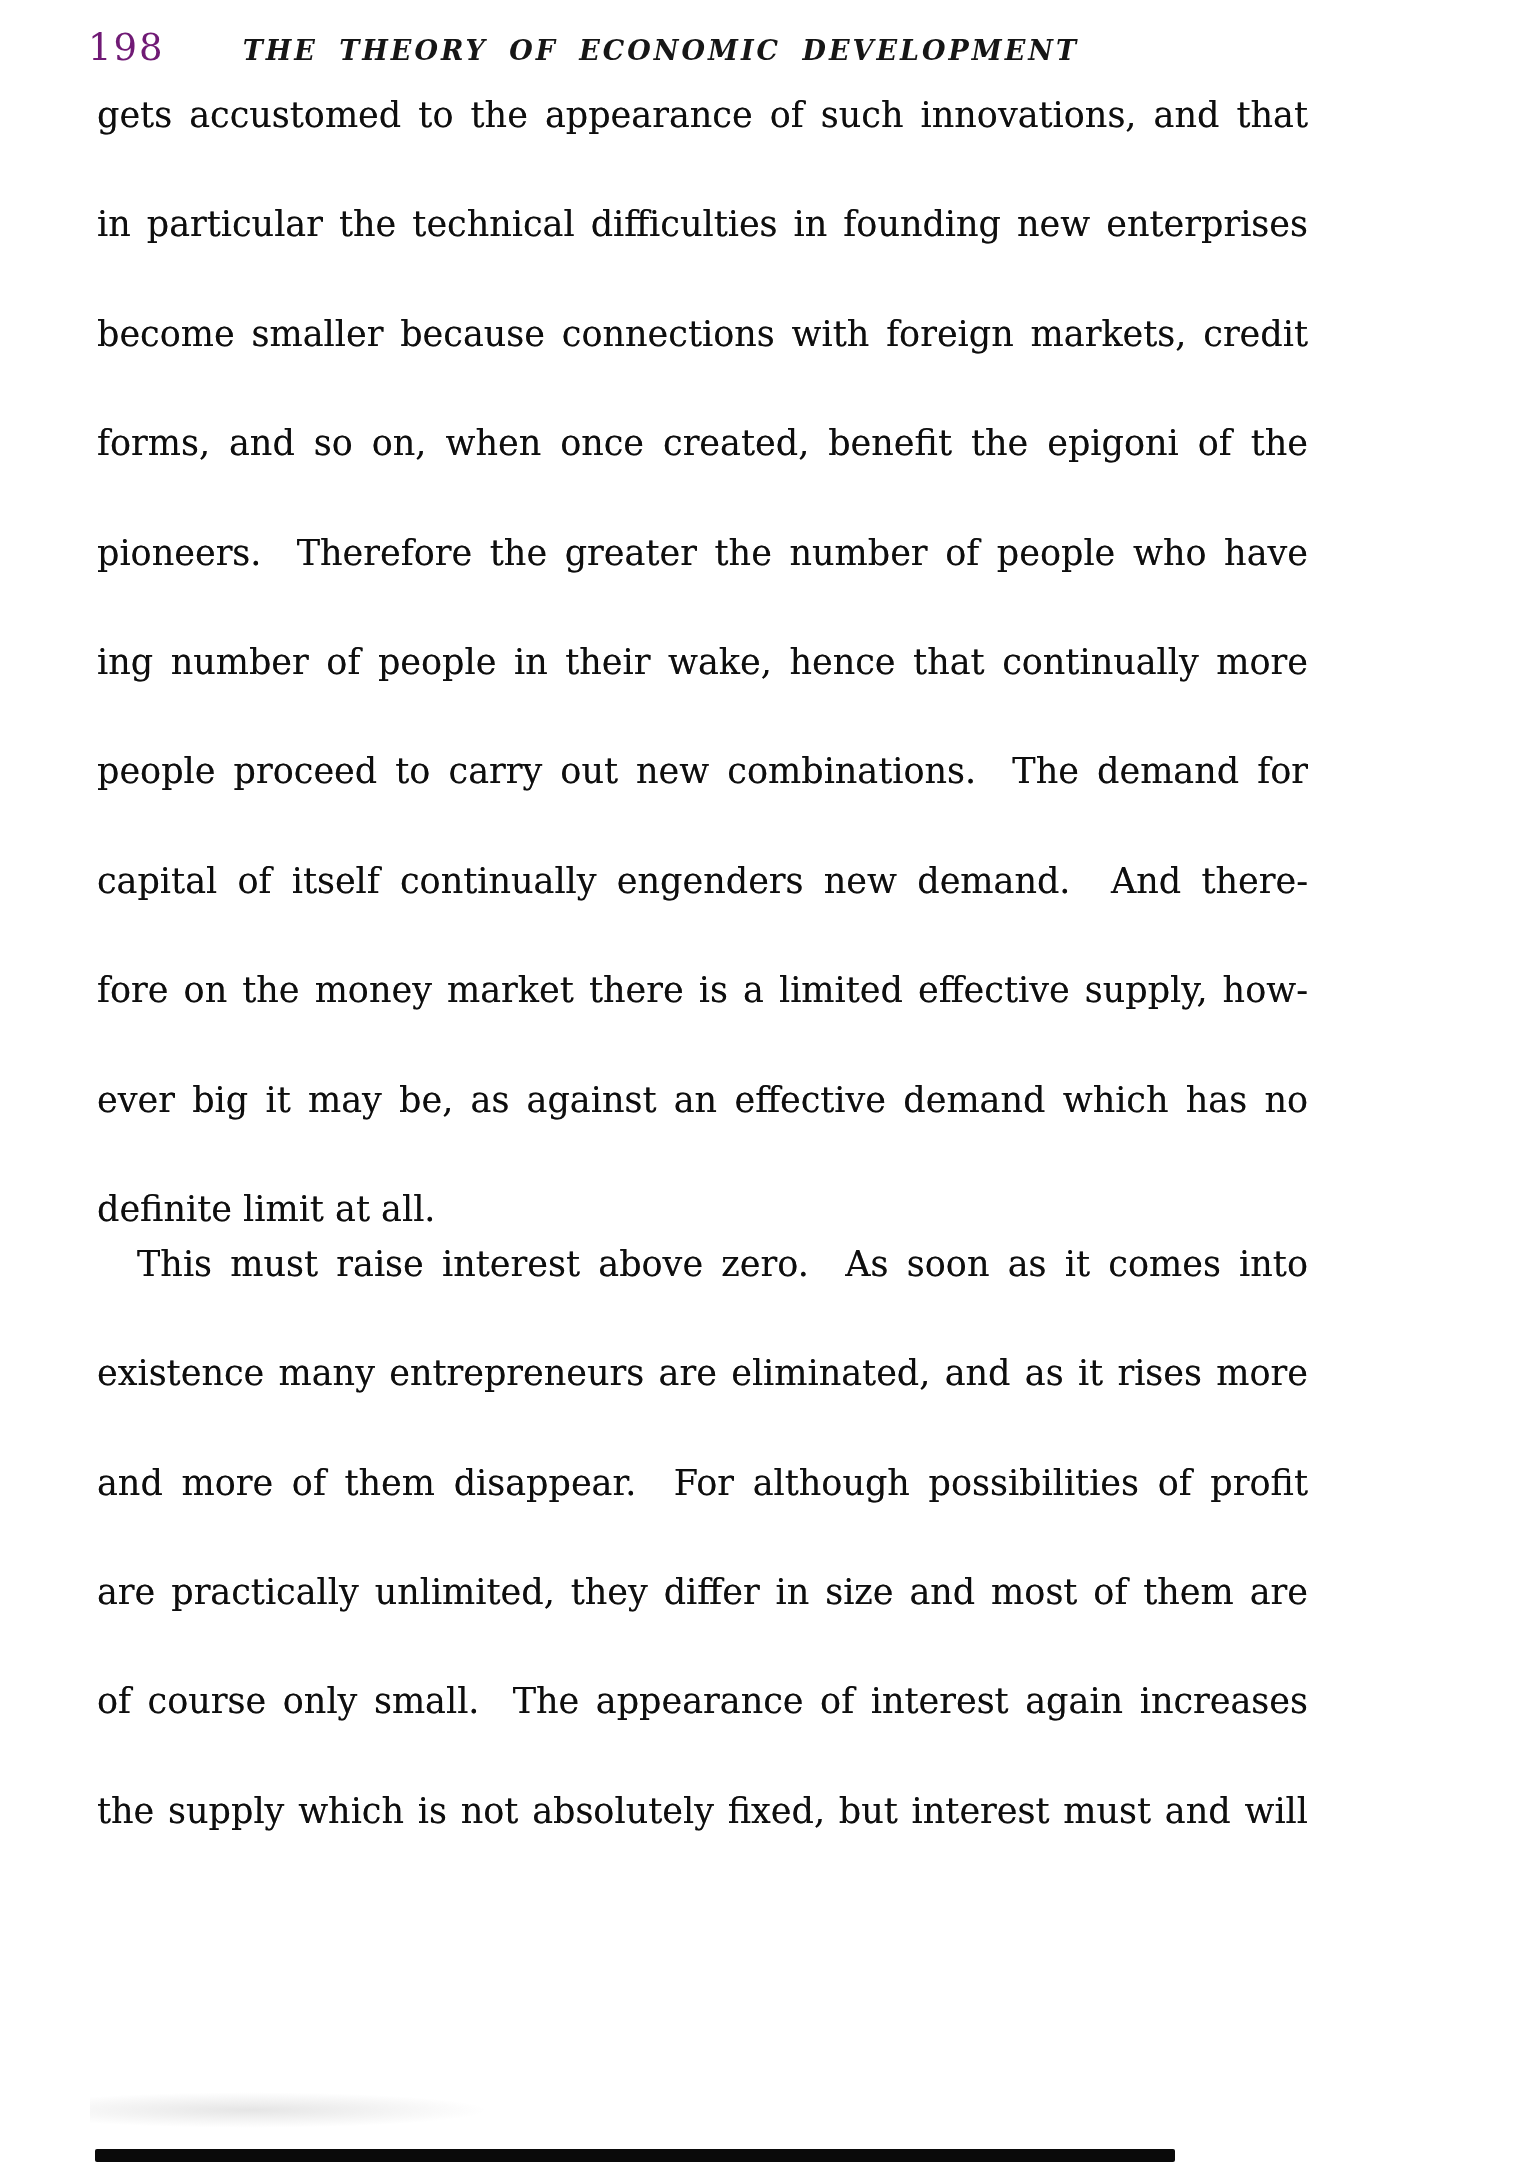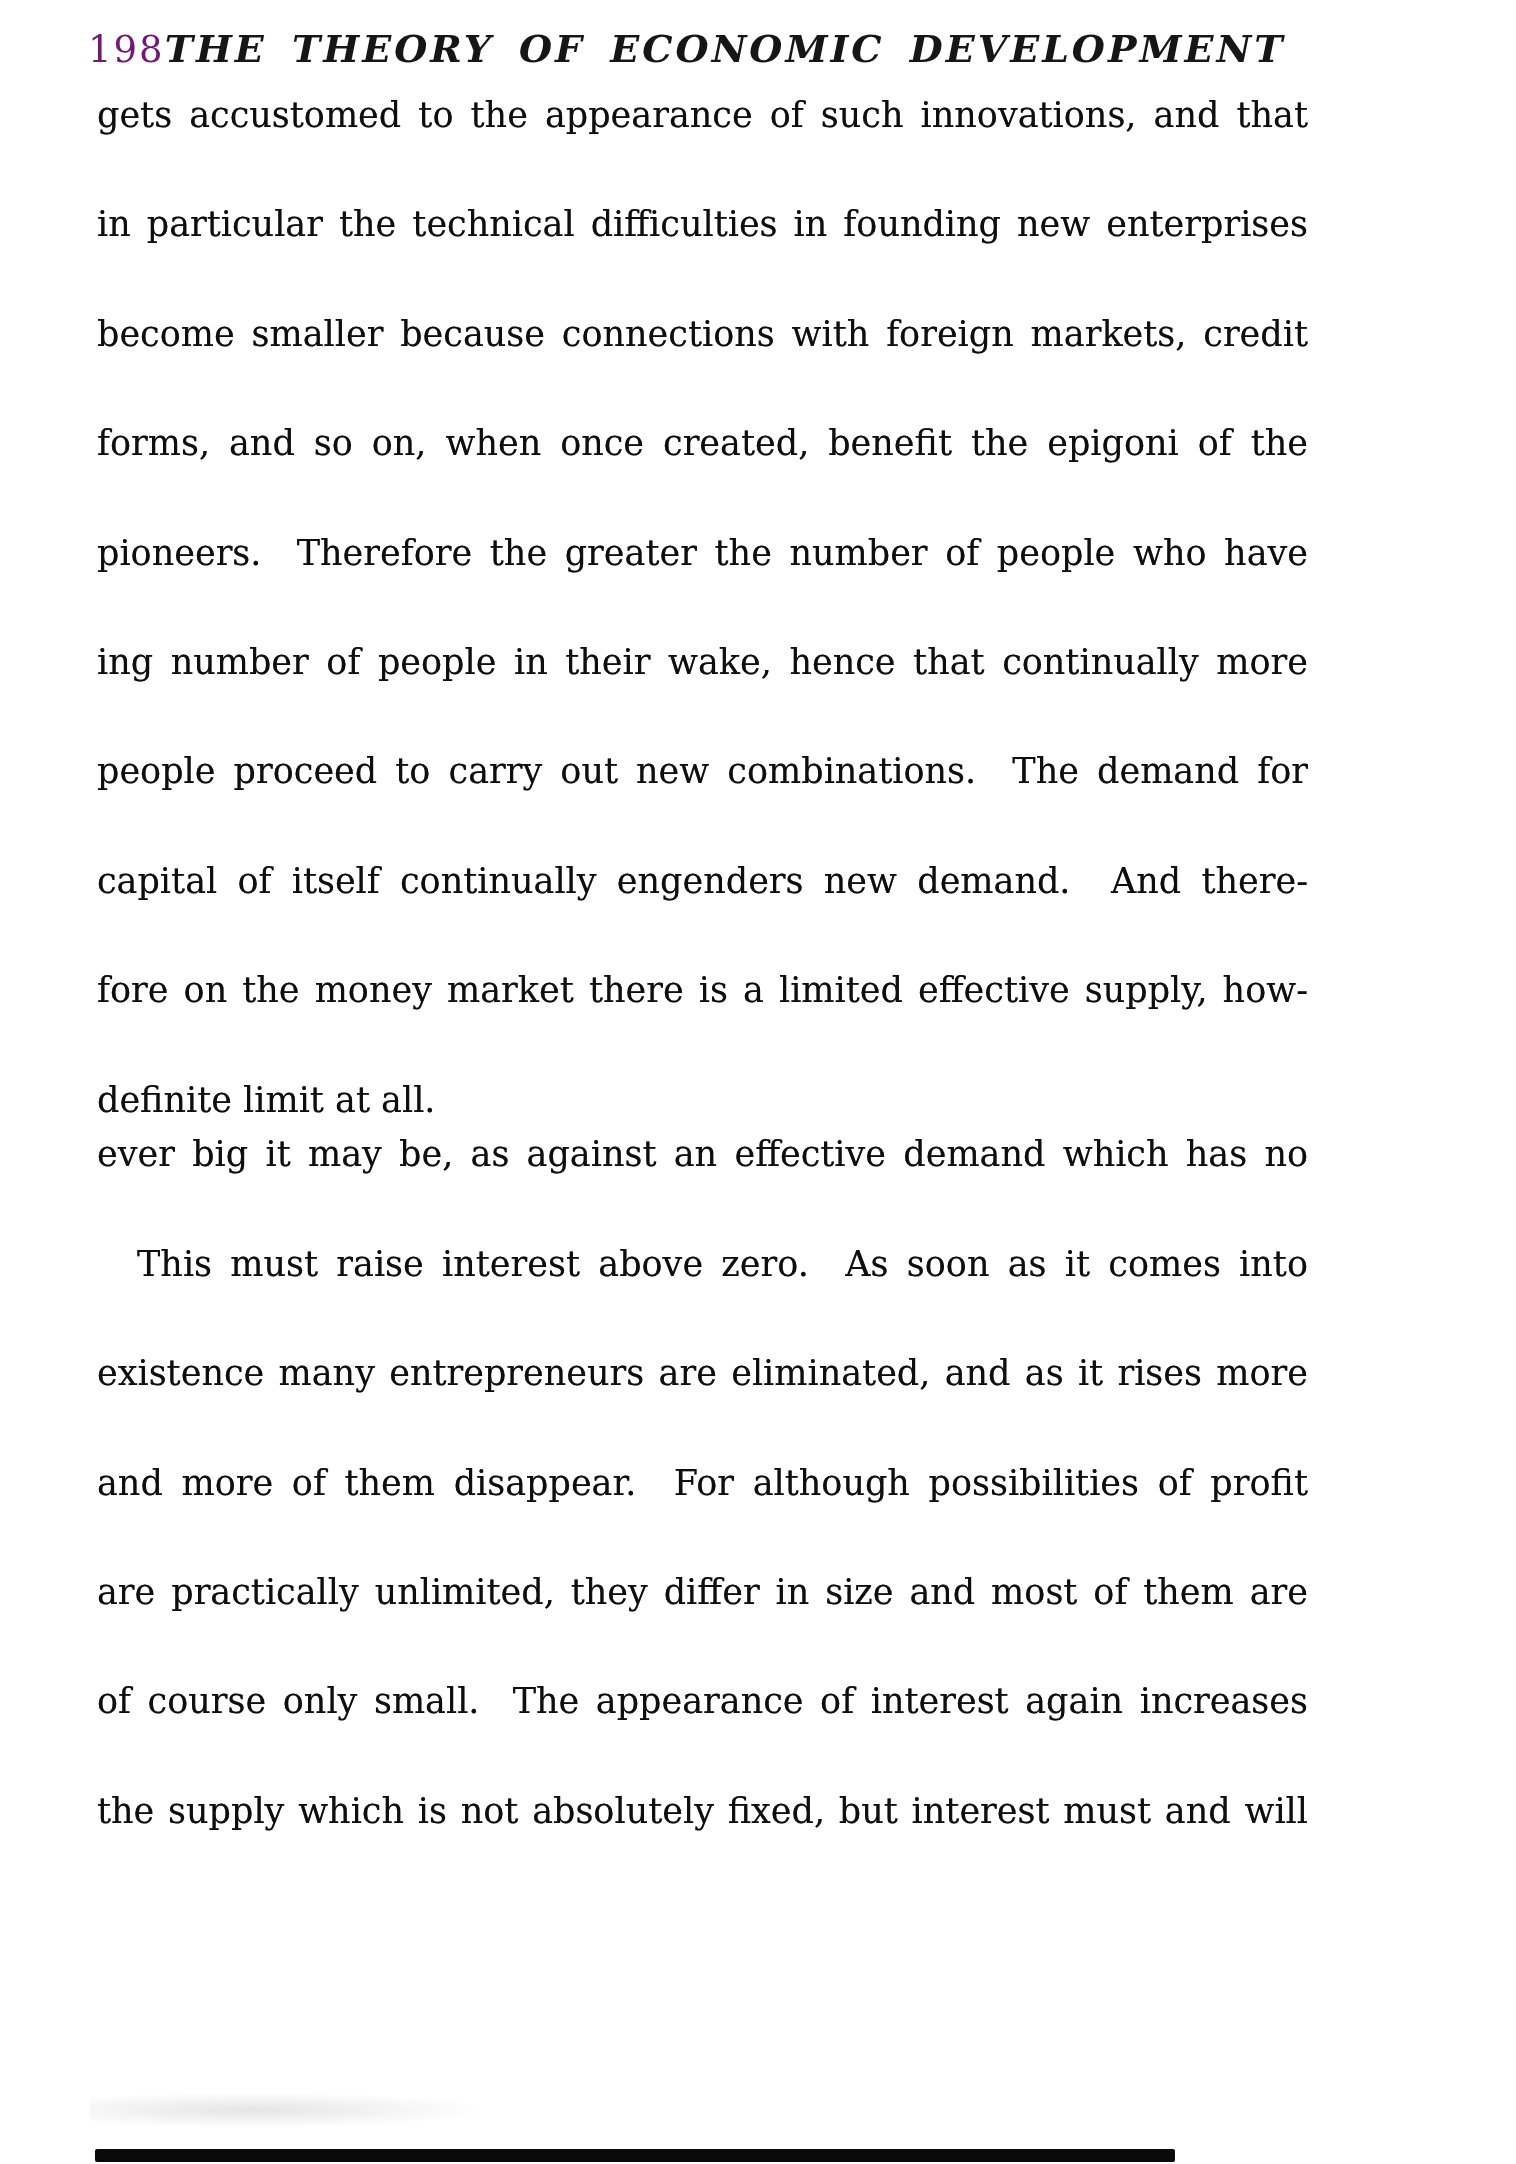--- a/index.html
+++ b/index.html
@@ -13,22 +13,22 @@
   }
   .header{
     position:absolute;left:88px;top:26px;width:1220px;
     white-space:nowrap;
   }
   .pageno{
     font-size:37px;letter-spacing:2px;color:#701a75;
   }
   .booktitle{
     font-style:italic;font-weight:bold;
-    font-size:38px;letter-spacing:3px;word-spacing:9px;
-    color:#161616;
+    font-size:27px;letter-spacing:3px;word-spacing:9px;
+    margin-left:78px;color:#161616;
   }
   .textcol{
     position:absolute;left:88px;top:88px;width:1220px;
     font-size:35px;color:#0e0e0e;
     text-shadow:0 0 0.6px rgba(10,10,10,0.55);
   }
   .line{
     line-height:54.7px;
     text-align:justify;
     white-space:normal;
@@ -59,22 +59,22 @@
     <div id="para-1">
         <div class="line just">gets accustomed to the appearance of such innovations, and that</div>
         <div class="line just">in particular the technical difficulties in founding new enterprises</div>
         <div class="line just">become smaller because connections with foreign markets, credit</div>
         <div class="line just">forms, and so on, when once created, benefit the epigoni of the</div>
         <div class="line just">pioneers.&nbsp; Therefore the greater the number of people who have</div>
         <div class="line just">ing number of people in their wake, hence that continually more</div>
         <div class="line just">people proceed to carry out new combinations.&nbsp; The demand for</div>
         <div class="line just">capital of itself continually engenders new demand.&nbsp; And there-</div>
         <div class="line just">fore on the money market there is a limited effective supply, how-</div>
+        <div class="line just">ever big it may be, as against an effective demand which has no</div>
         <div class="line last">definite limit at all.</div>
-        <div class="line just">ever big it may be, as against an effective demand which has no</div>
       </div>
     <div id="para-2">
         <div class="line just indent">This must raise interest above zero.&nbsp; As soon as it comes into</div>
         <div class="line just">existence many entrepreneurs are eliminated, and as it rises more</div>
         <div class="line just">and more of them disappear.&nbsp; For although possibilities of profit</div>
         <div class="line just">are practically unlimited, they differ in size and most of them are</div>
         <div class="line just">of course only small.&nbsp; The appearance of interest again increases</div>
         <div class="line just">the supply which is not absolutely fixed, but interest must and will</div>
       </div>
 

